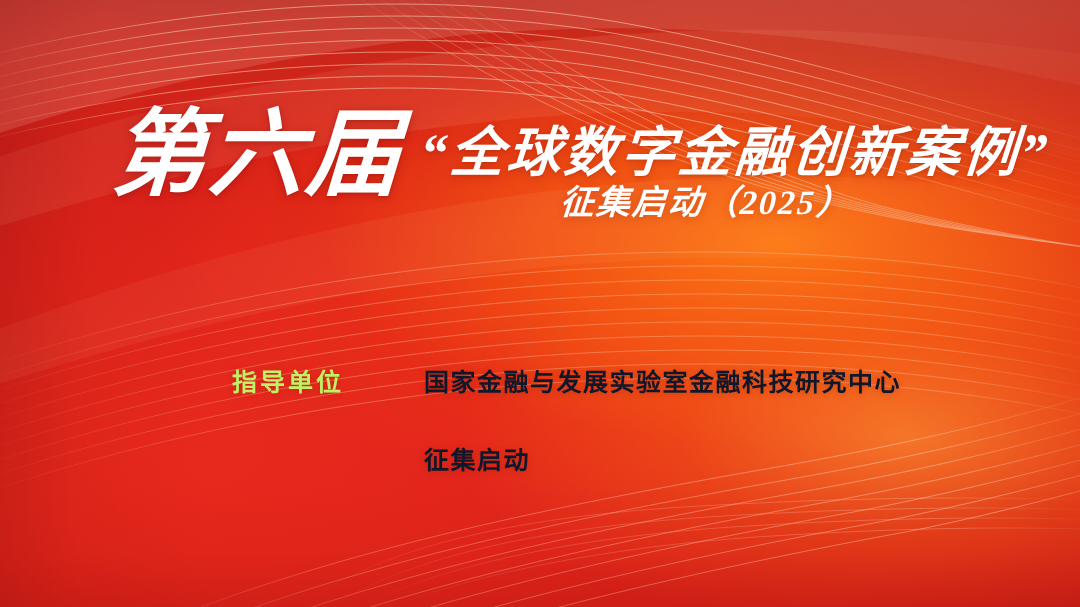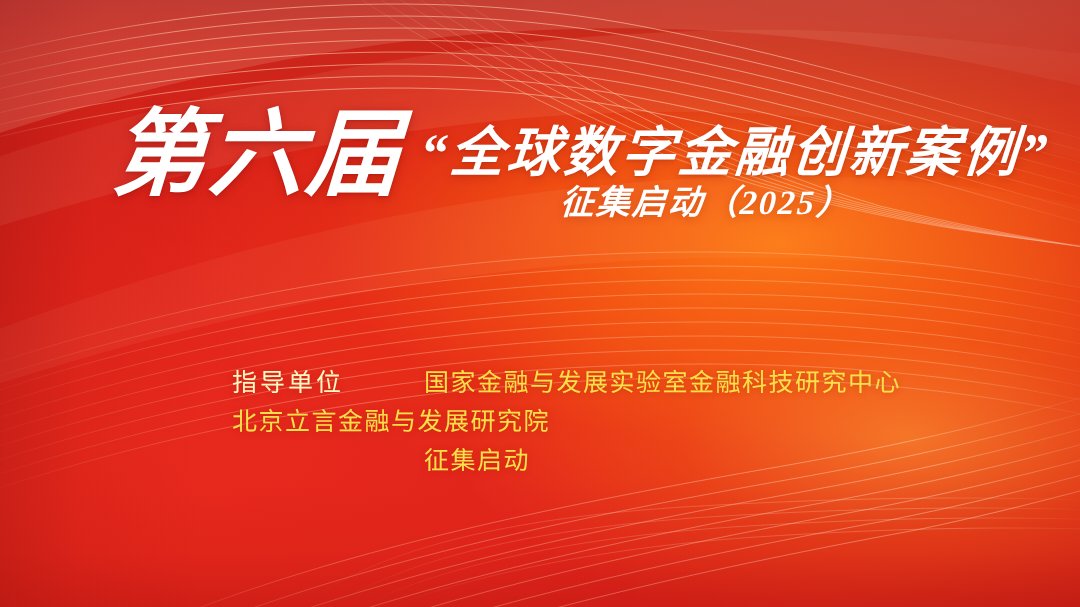--- a/index.html
+++ b/index.html
@@ -118,30 +118,30 @@
   }
   .credit-row{
     display:flex;
     align-items:baseline;
     height:39px;
   }
   .credit-label{
     width:192px;
     flex:0 0 192px;
     font-size:25px;
-    font-weight:400;
-    color:#fef9c3;
+    font-weight:700;
+    color:#bef264;
     letter-spacing:3px;
     white-space:nowrap;
     text-shadow:0 1px 6px rgba(150,26,10,0.34);
   }
   .credit-value{
     font-size:25px;
-    font-weight:400;
-    color:#fde047;
+    font-weight:700;
+    color:#0f172a;
     letter-spacing:1.5px;
     white-space:nowrap;
     text-shadow:0 1px 6px rgba(150,26,10,0.34);
   }
   .credit-row.continuation .credit-label{visibility:hidden;}
 </style>
 </head>
 <body>
 
 <div class="poster">
@@ -259,21 +259,20 @@
     <div class="title-sub">征集启动（2025）</div>
 
     <div class="credits">
 
       <div class="credit-row">
         <div class="credit-label">指导单位</div>
         <div class="credit-value">国家金融与发展实验室金融科技研究中心</div>
       </div>
 
       <div class="credit-row">
-        <div class="credit-value">北京立言金融与发展研究院</div>
       </div>
 
 
       <div class="credit-row continuation">
         <div class="credit-label"></div>
         <div class="credit-value">征集启动</div>
       </div>
 
     </div>
   </div>

